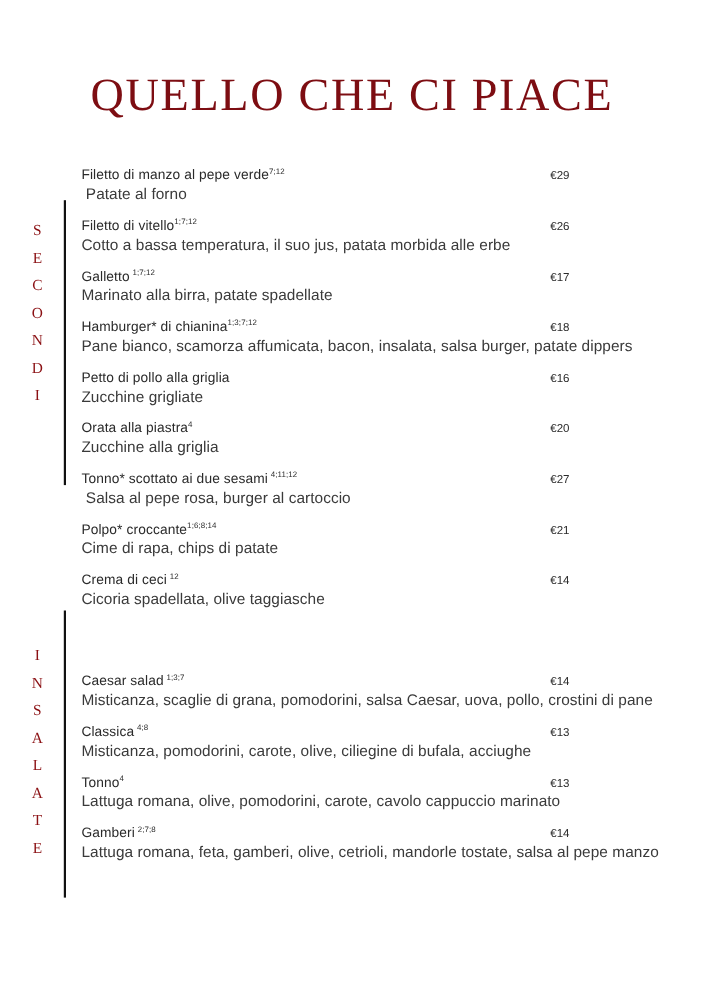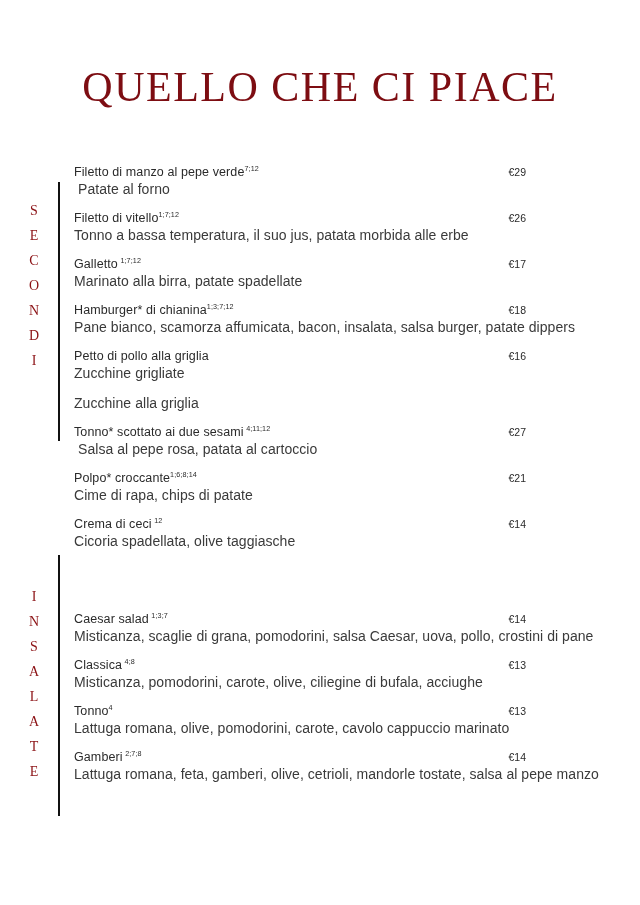--- a/index.html
+++ b/index.html
@@ -65,21 +65,21 @@
   }
   .rule-secondi { left: 58px; top: 42px; height: 259px; }
   .rule-insalate { left: 58px; top: 7px; height: 261px; }
 
   
   .items {
     position: absolute;
     left: 74px;
     width: 452px;
   }
-  .items-secondi { top: 25px; }
+  .items-secondi { top: 12px; }
   .items-insalate { top: 64px; }
 
   .item {
     position: relative;
     margin-bottom: 14px;
   }
   .item:last-child { margin-bottom: 0; }
 
   .item-row {
     display: flex;
@@ -102,21 +102,21 @@
   .item-name .sup-gap {
     margin-left: 2.5px;
   }
   .item-price {
     font-size: 10.5px;
     color: #2a2a2a;
     white-space: nowrap;
     flex: 0 0 auto;
     padding-left: 14px;
     min-width: 34px;
-    text-align: right;
+    text-align: center;
   }
   .item-desc {
     font-size: 14px;
     color: #3a3a3a;
     margin-top: 2px;
     letter-spacing: 0.05px;
     white-space: nowrap;
   }
   .item-desc.indented { padding-left: 4px; }
 </style>
@@ -142,21 +142,21 @@
           <div class="item-name">Filetto di manzo al pepe verde<sup>7;12</sup></div>
           <div class="item-price">€29</div>
         </div>
         <div class="item-desc indented">Patate al forno</div>
       </div>
       <div class="item">
         <div class="item-row">
           <div class="item-name">Filetto di vitello<sup>1;7;12</sup></div>
           <div class="item-price">€26</div>
         </div>
-        <div class="item-desc">Tonno a bassa temperatura, il suo jus, patata morbida alle erbe</div>
+        <div class="item-desc">Cotto a bassa temperatura, il suo jus, patata morbida alle erbe</div>
       </div>
       <div class="item">
         <div class="item-row">
           <div class="item-name">Galletto<sup class="sup-gap">1;7;12</sup></div>
           <div class="item-price">€17</div>
         </div>
         <div class="item-desc">Marinato alla birra, patate spadellate</div>
       </div>
       <div class="item">
         <div class="item-row">
@@ -166,28 +166,32 @@
         <div class="item-desc">Pane bianco, scamorza affumicata, bacon, insalata, salsa burger, patate dippers</div>
       </div>
       <div class="item">
         <div class="item-row">
           <div class="item-name">Petto di pollo alla griglia</div>
           <div class="item-price">€16</div>
         </div>
         <div class="item-desc">Zucchine grigliate</div>
       </div>
       <div class="item">
+        <div class="item-row">
+          <div class="item-name">Orata alla piastra<sup>4</sup></div>
+          <div class="item-price">€20</div>
+        </div>
         <div class="item-desc">Zucchine alla griglia</div>
       </div>
       <div class="item">
         <div class="item-row">
           <div class="item-name">Tonno* scottato ai due sesami<sup class="sup-gap">4;11;12</sup></div>
           <div class="item-price">€27</div>
         </div>
-        <div class="item-desc indented">Salsa al pepe rosa, patata al cartoccio</div>
+        <div class="item-desc indented">Salsa al pepe rosa, burger al cartoccio</div>
       </div>
       <div class="item">
         <div class="item-row">
           <div class="item-name">Polpo* croccante<sup>1;6;8;14</sup></div>
           <div class="item-price">€21</div>
         </div>
         <div class="item-desc">Cime di rapa, chips di patate</div>
       </div>
       <div class="item">
         <div class="item-row">

